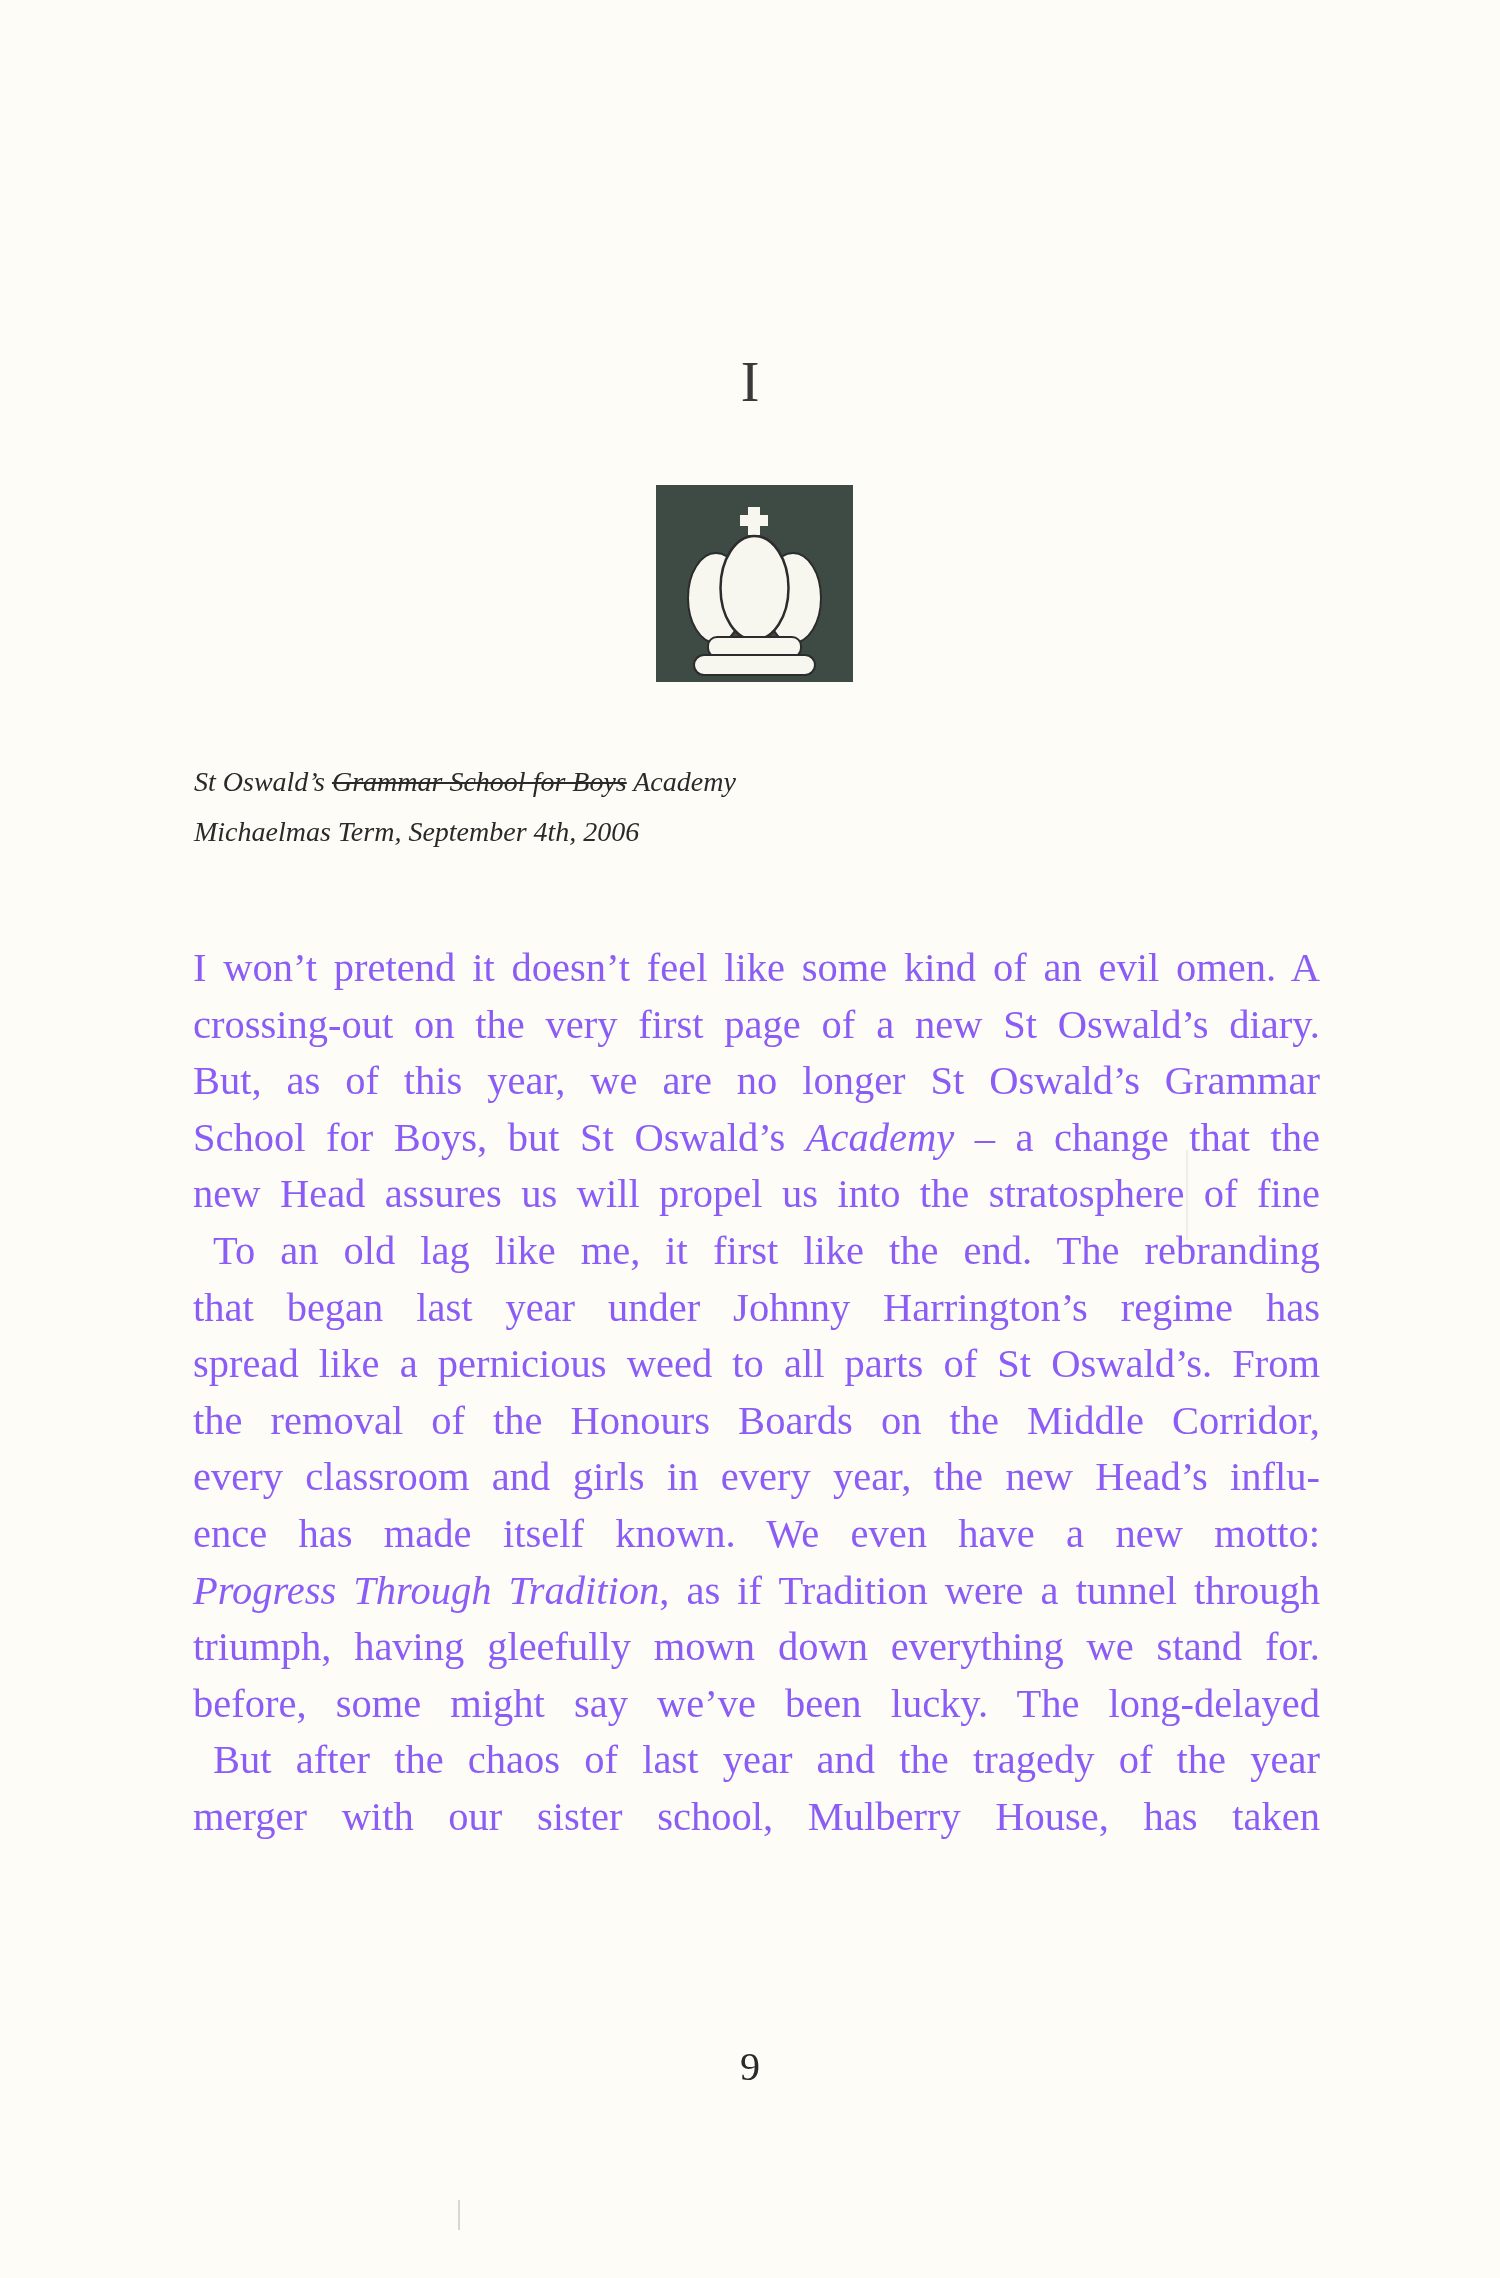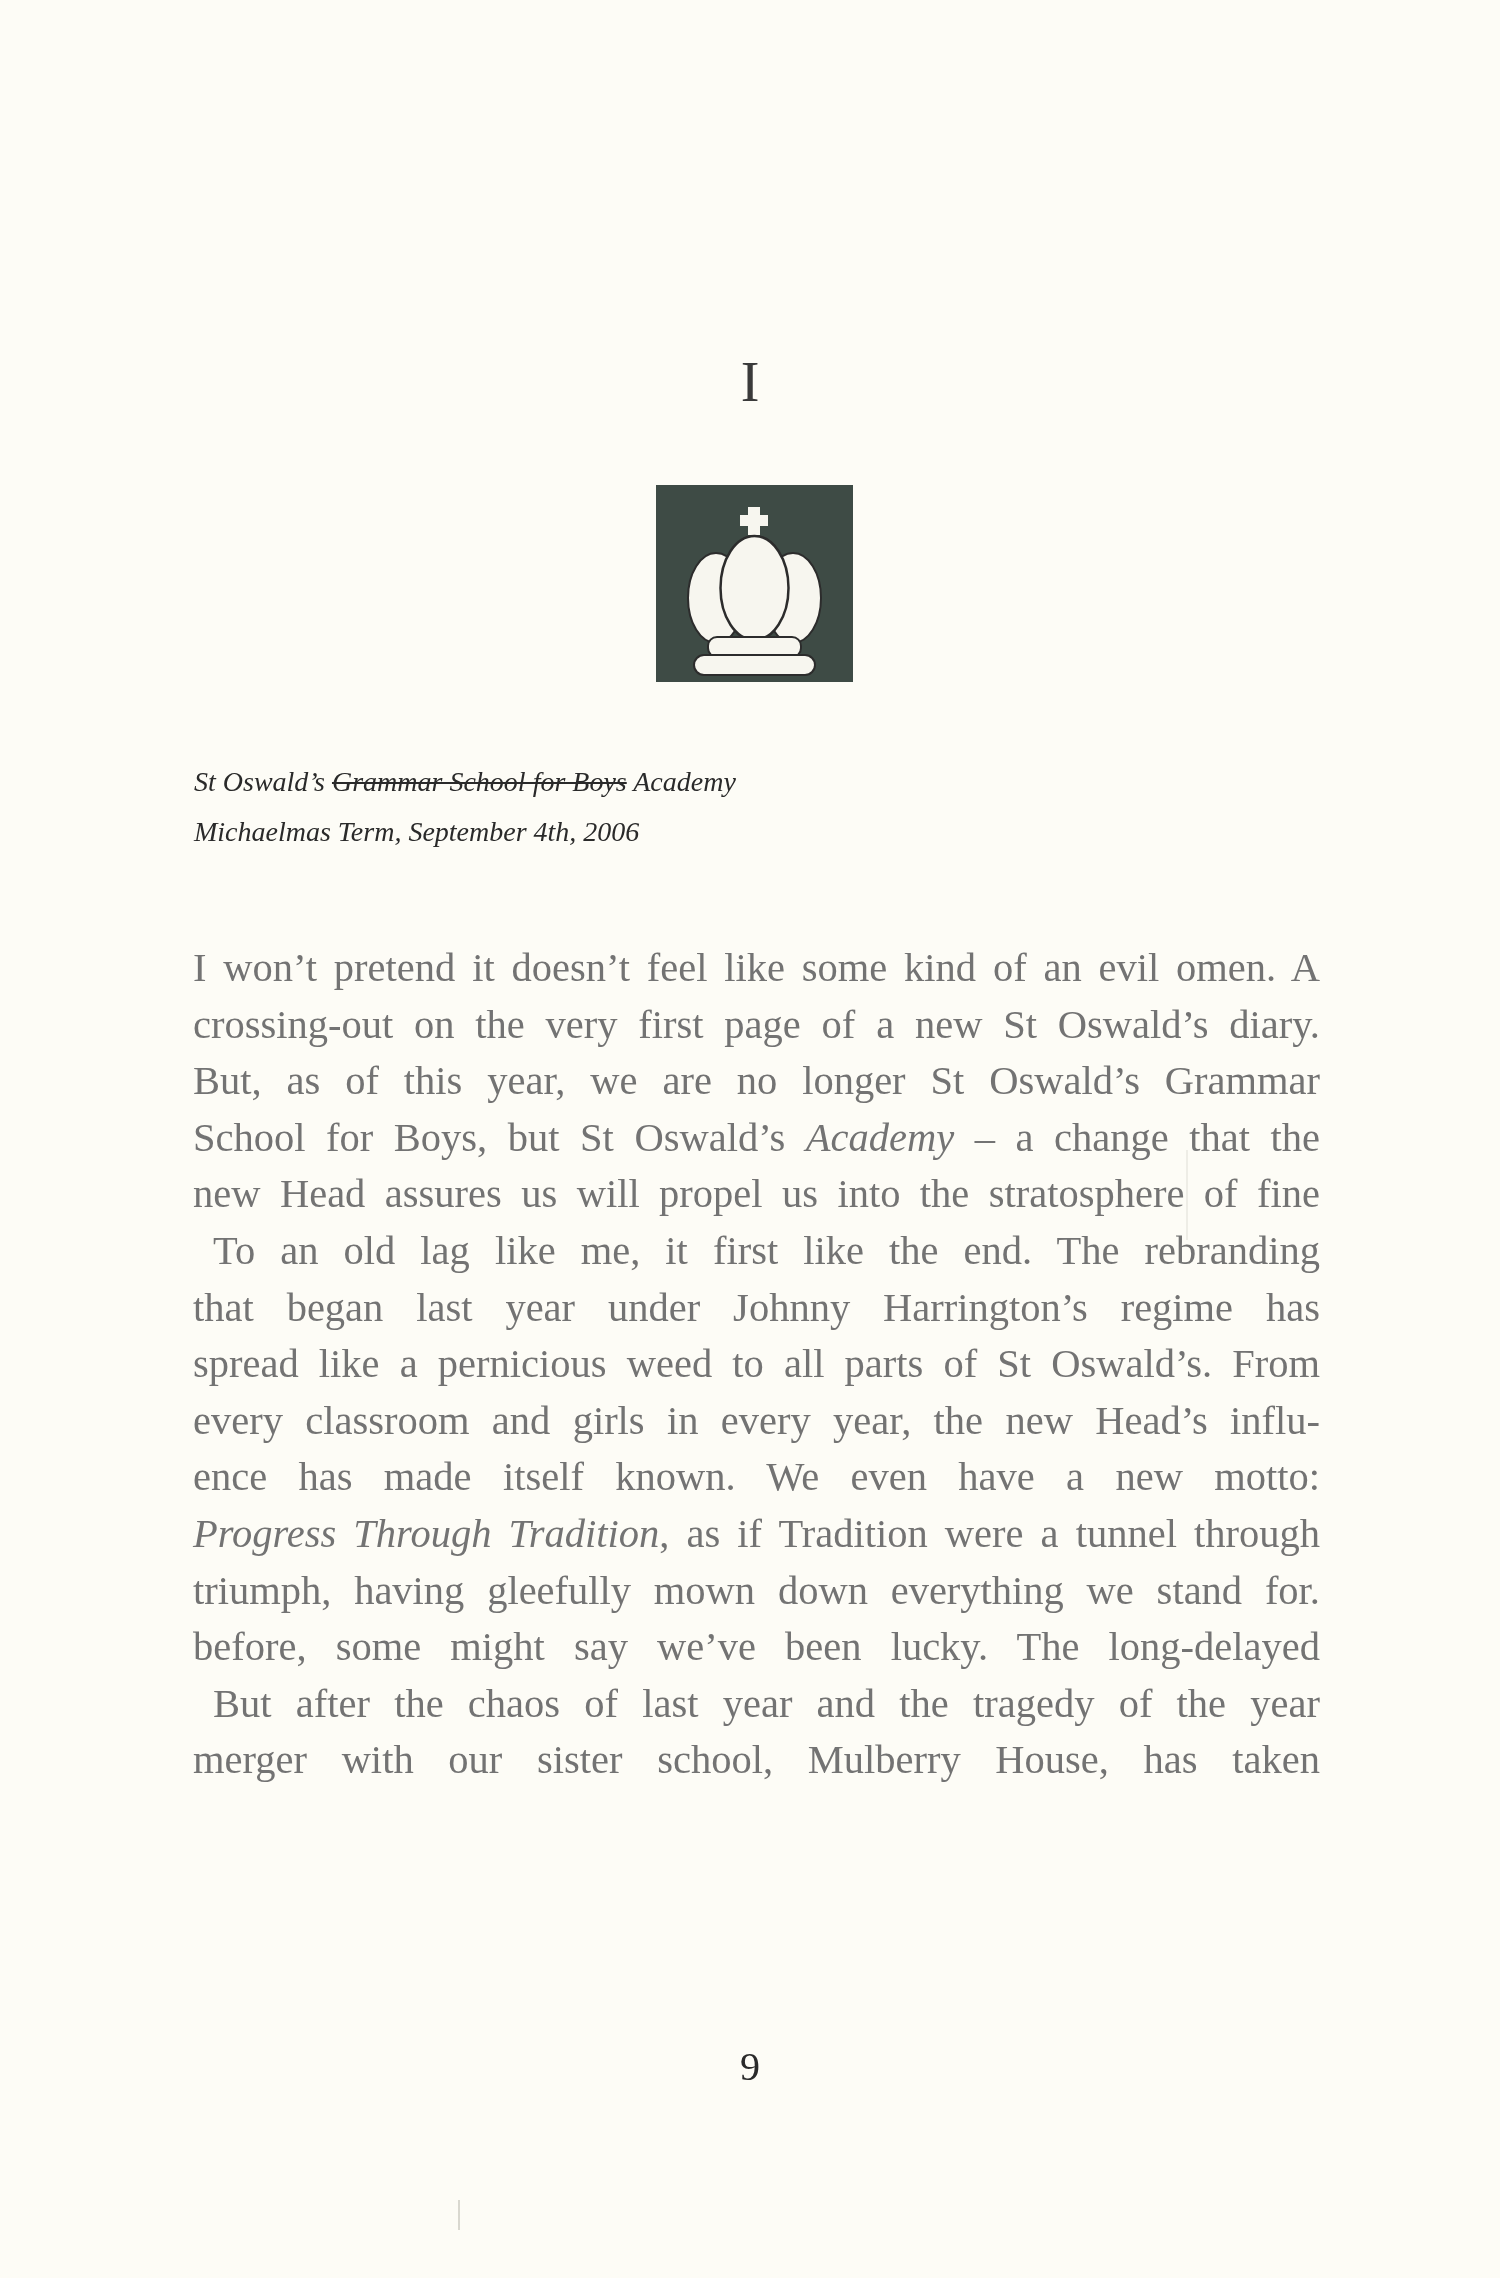--- a/index.html
+++ b/index.html
@@ -52,21 +52,21 @@
       text-decoration: line-through;
       text-decoration-thickness: 2px;
     }
     .body-text {
       position: absolute;
       left: 193px;
       top: 940px;
       width: 1127px;
       font-size: 40.5px;
       line-height: 56.6px;
-      color: #737373;
+      color: #8b5cf6;
       text-align: justify;
       hyphens: manual;
     }
     .body-text .line {
       display: block;
       text-align: justify;
       text-align-last: justify;
       white-space: nowrap;
       overflow: visible;
     }
@@ -125,20 +125,21 @@
     <span class="line">I won’t pretend it doesn’t feel like some kind of an evil omen. A</span>
     <span class="line">crossing-out on the very first page of a new St Oswald’s diary.</span>
     <span class="line">But, as of this year, we are no longer St Oswald’s Grammar</span>
     <span class="line"><span>School for Boys, but St Oswald’s </span><em>Academy</em><span> – a change that the</span></span>
     <span class="line">new Head assures us will propel us into the stratosphere of fine</span>
   </div>
   <div class="paragraph">
     <span class="line indent">To an old lag like me, it first like the end. The rebranding</span>
     <span class="line">that began last year under Johnny Harrington’s regime has</span>
     <span class="line">spread like a pernicious weed to all parts of St Oswald’s. From</span>
+    <span class="line">the removal of the Honours Boards on the Middle Corridor,</span>
     <span class="line">every classroom and girls in every year, the new Head’s influ-</span>
     <span class="line">ence has made itself known. We even have a new motto:</span>
     <span class="line"><em>Progress Through Tradition</em><span>, as if Tradition were a tunnel through</span></span>
     <span class="line">triumph, having gleefully mown down everything we stand for.</span>
   </div>
   <div class="paragraph">
     <span class="line">before, some might say we’ve been lucky. The long-delayed</span>
     <span class="line indent">But after the chaos of last year and the tragedy of the year</span>
     <span class="line">merger with our sister school, Mulberry House, has taken</span>
   </div>

